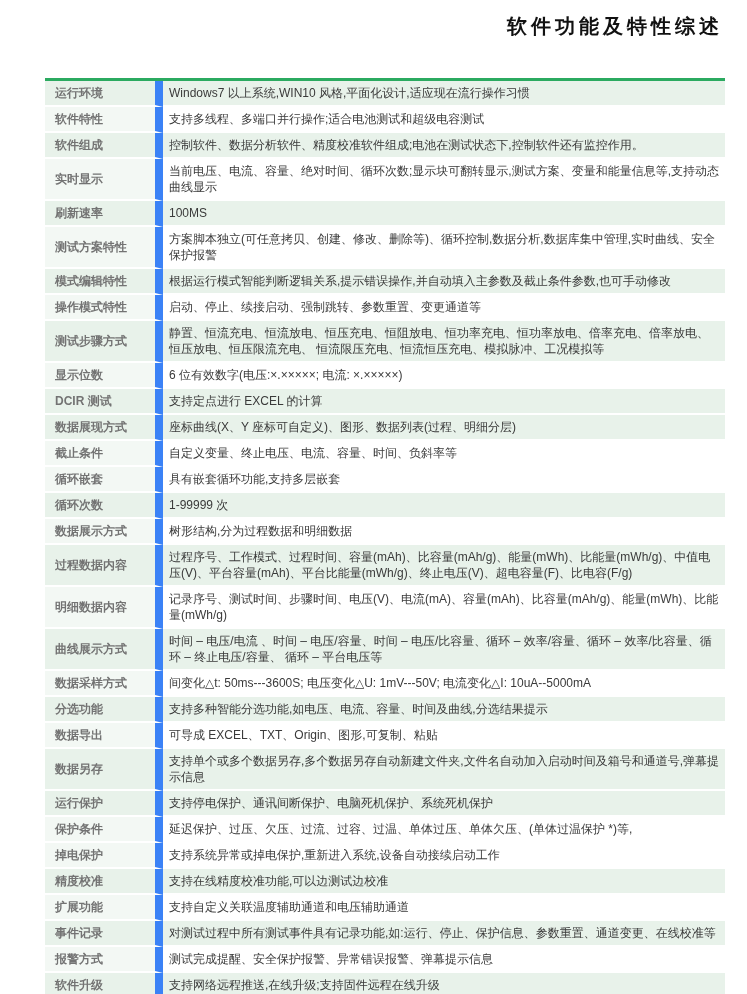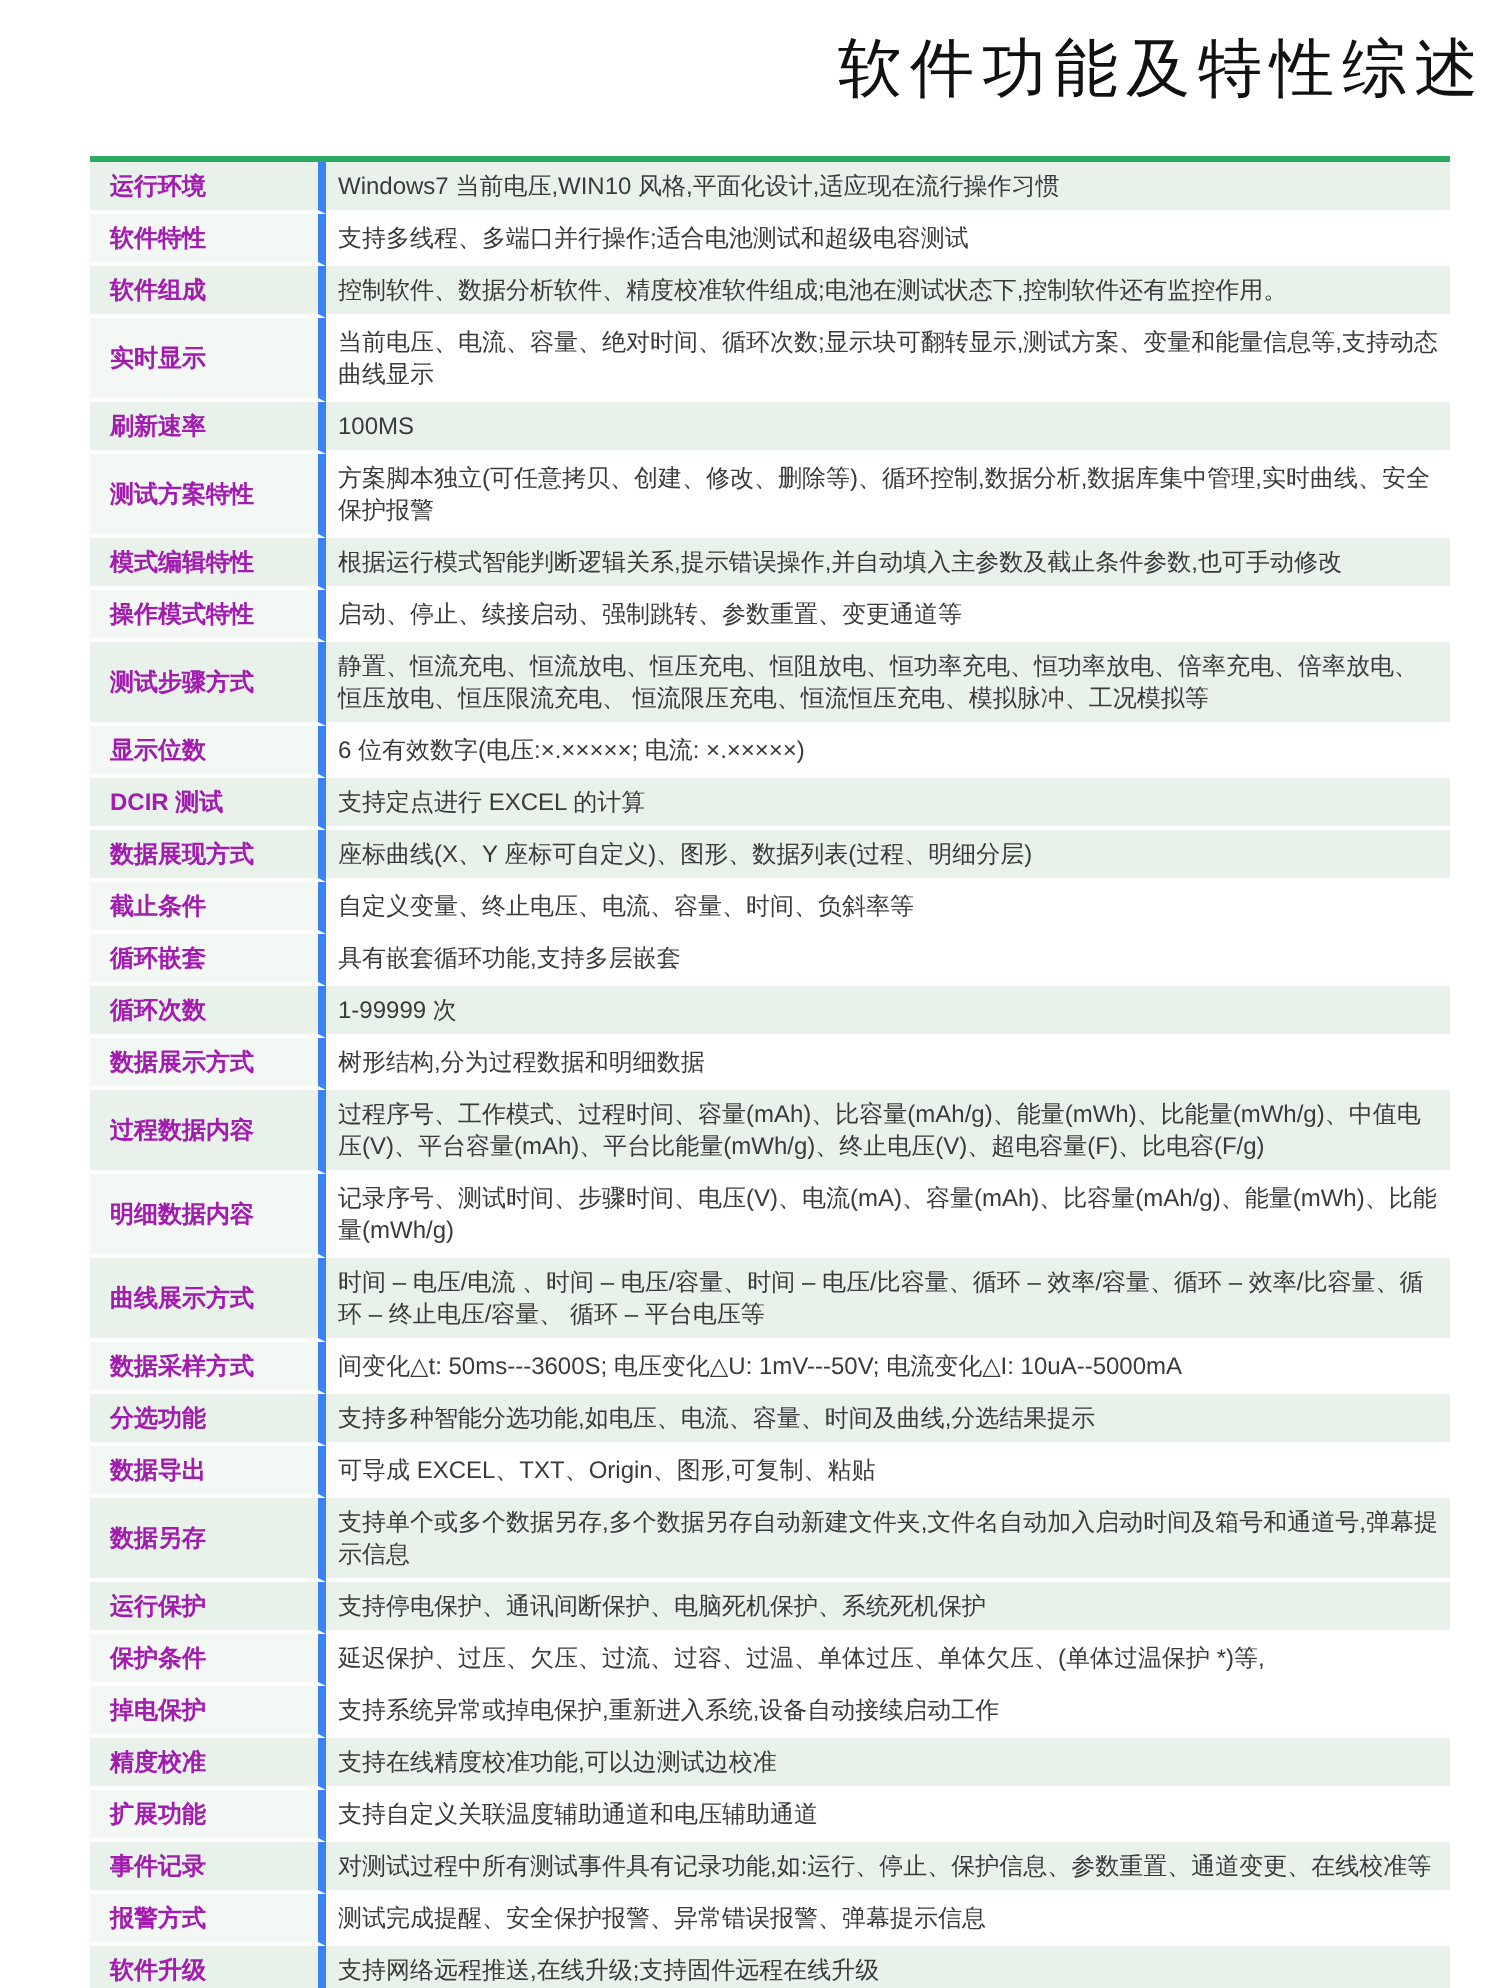--- a/index.html
+++ b/index.html
@@ -8,23 +8,23 @@
     position:relative;
     width:747px;
     height:994px;
     background:#ffffff;
     font-family:"Liberation Sans","DejaVu Sans",sans-serif;
     overflow:hidden;
   }
   .page-title {
     position:absolute;
     top:13px;
-    right:4px;
-    font-size:32px;
-    font-weight:400;
+    right:24px;
+    font-size:20px;
+    font-weight:700;
     letter-spacing:4px;
     color:#111111;
     white-space:nowrap;
   }
   .spec-table {
     position:absolute;
     left:45px;
     top:78px;
     width:680px;
     border-top:3px solid #2baa60;
@@ -39,43 +39,43 @@
     padding-bottom:4px;
     display:flex;
     align-items:center;
   }
   .label {
     width:118px;
     flex:0 0 118px;
     padding-left:10px;
     padding-right:4px;
     font-weight:bold;
-    color:#a21caf;
-    border-right:4px solid #3b82f6;
+    color:#737373;
+    border-right:8px solid #3b82f6;
   }
   .value {
     flex:1;
     padding-left:6px;
     padding-right:6px;
     color:#3a3a3a;
   }
   .row.alt-green .label,
   .row.alt-green .value { background:#e8f2ea; }
   .row.alt-white .label { background:#f3f8f4; }
   .row.alt-white .value { background:#ffffff; }
 </style>
 </head>
 <body>
 
 <div class="page">
   <div class="page-title">软件功能及特性综述</div>
   <div class="spec-table">
   <div class="row alt-green">
     <div class="cell label">运行环境</div>
-    <div class="cell value">Windows7 当前电压,WIN10 风格,平面化设计,适应现在流行操作习惯</div>
+    <div class="cell value">Windows7 以上系统,WIN10 风格,平面化设计,适应现在流行操作习惯</div>
   </div>
 
   <div class="row alt-white">
     <div class="cell label">软件特性</div>
     <div class="cell value">支持多线程、多端口并行操作;适合电池测试和超级电容测试</div>
   </div>
 
   <div class="row alt-green">
     <div class="cell label">软件组成</div>
     <div class="cell value">控制软件、数据分析软件、精度校准软件组成;电池在测试状态下,控制软件还有监控作用。</div>

